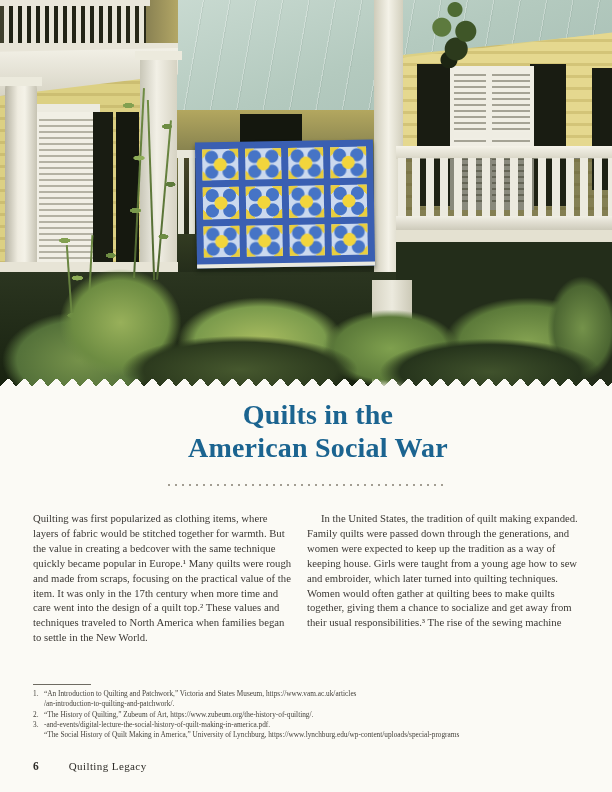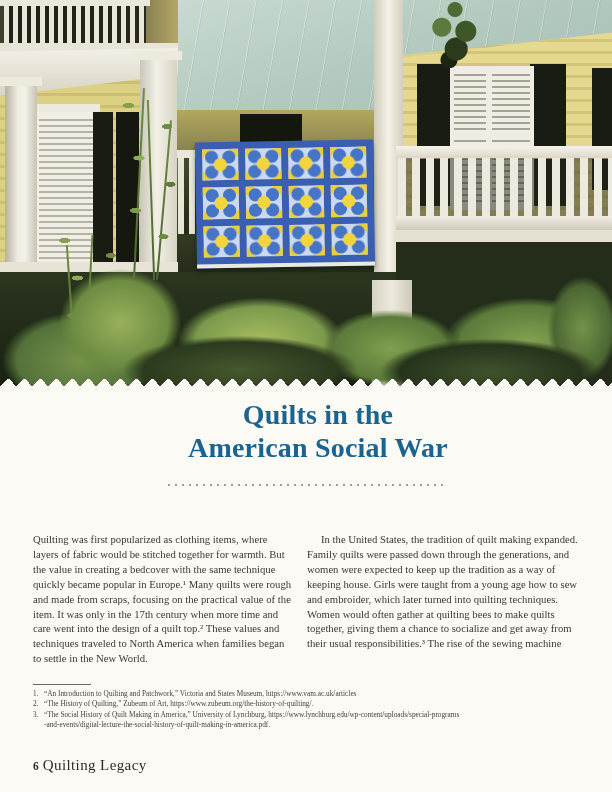--- a/index.html
+++ b/index.html
@@ -121,31 +121,31 @@
   .b8{left:345px;top:328px;width:290px;height:88px;background:radial-gradient(closest-side,#40522c,#26341c 62%,transparent 76%);}
   .zigzag{position:absolute;left:0;top:378px;width:612px;height:14px;background:
      linear-gradient(180deg,rgba(0,0,0,0) 0 8px,#fbfaf5 8px 100%),
      conic-gradient(from 135deg at 50% 0%, #fbfaf5 0 90deg, rgba(0,0,0,0) 90deg 360deg) 0 0/16px 9px repeat-x;}
 
   
   .title{position:absolute;top:398px;left:0;width:612px;text-align:center;color:#1b6490;
          font-weight:700;font-size:28px;line-height:33px;letter-spacing:.2px;padding-left:12px;}
   .divider{position:absolute;top:484px;left:50%;transform:translateX(-50%);width:276px;height:2px;
            background:repeating-linear-gradient(90deg,#a29d92 0 2px,transparent 2px 7px);}
-  .bodycol{position:absolute;top:532px;font-size:10.7px;line-height:14.9px;color:#3b3834;text-align:left;}
+  .bodycol{position:absolute;top:511px;font-size:10.7px;line-height:14.9px;color:#3b3834;text-align:left;}
   .col-left-txt{left:33px;width:262px;}
   .col-right-txt{left:307px;width:274px;text-indent:14px;}
   .fn-rule{position:absolute;left:33px;top:684px;width:58px;height:1px;background:#6e6b62;}
   .footnotes{position:absolute;left:33px;top:689px;width:558px;font-size:7.3px;line-height:10.3px;color:#45423c;}
   .fn{display:flex;}
   .fn-num{width:11px;flex:none;}
   .fn-text{flex:1;}
   .footer{position:absolute;left:33px;top:756px;color:#2e2c28;}
   .pagenum{font-weight:700;font-size:11.5px;}
-  .booktitle{font-size:15px;margin-left:4px;letter-spacing:.4px;}
+  .booktitle{font-size:11px;margin-left:30px;letter-spacing:.4px;}
 </style>
 </head>
 <body>
 
 <div class="page">
 
   <div class="photo">
     <div class="ceiling"></div>
 
     <div class="balc-back"></div>
@@ -228,33 +228,34 @@
 
   <div class="bodycol col-left-txt">Quilting was first popularized as clothing items, where layers of fabric would be stitched together for warmth. But the value in creating a bedcover with the same technique quickly became popular in Europe.¹ Many quilts were rough and made from scraps, focusing on the practical value of the item. It was only in the 17th century when more time and care went into the design of a quilt top.² These values and techniques traveled to North America when families began to settle in the New World.</div>
   <div class="bodycol col-right-txt">In the United States, the tradition of quilt making expanded. Family quilts were passed down through the generations, and women were expected to keep up the tradition as a way of keeping house. Girls were taught from a young age how to sew and embroider, which later turned into quilting techniques. Women would often gather at quilting bees to make quilts together, giving them a chance to socialize and get away from their usual responsibilities.³ The rise of the sewing machine</div>
 
   <div class="fn-rule"></div>
   <div class="footnotes">
     <div class="fn">
       <div class="fn-num">1.</div>
       <div class="fn-text">
         <div>“An Introduction to Quilting and Patchwork,” Victoria and States Museum, https://www.vam.ac.uk/articles</div>
+        <div>/an-introduction-to-quilting-and-patchwork/.</div>
       </div>
     </div>
     <div class="fn">
       <div class="fn-num">2.</div>
       <div class="fn-text">
         <div>“The History of Quilting,” Zubeum of Art, https://www.zubeum.org/the-history-of-quilting/.</div>
       </div>
     </div>
     <div class="fn">
       <div class="fn-num">3.</div>
       <div class="fn-text">
+        <div>-and-events/digital-lecture-the-social-history-of-quilt-making-in-america.pdf.</div>
         <div>“The Social History of Quilt Making in America,” University of Lynchburg, https://www.lynchburg.edu/wp-content/uploads/special-programs</div>
-        <div>-and-events/digital-lecture-the-social-history-of-quilt-making-in-america.pdf.</div>
       </div>
     </div>
   </div>
 
   <div class="footer">
     <span class="pagenum">6</span><span class="booktitle">Quilting Legacy</span>
   </div>
 
 </div>
 

